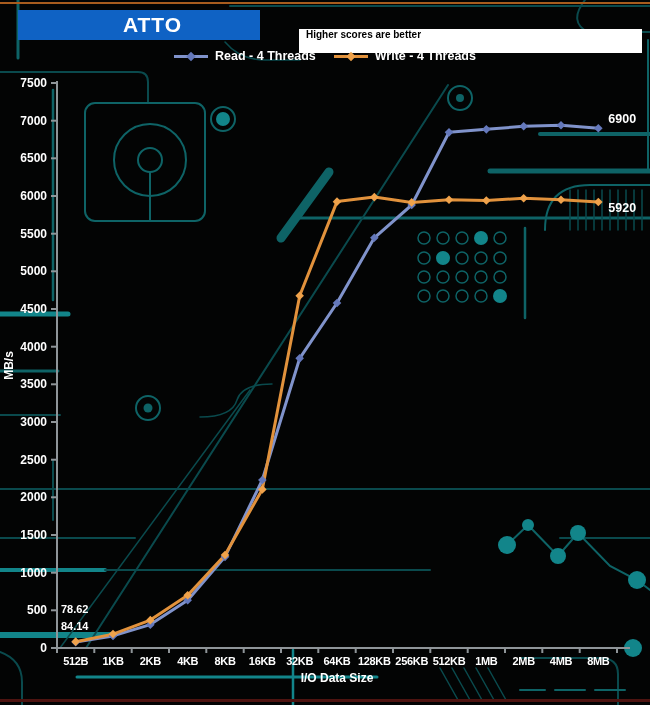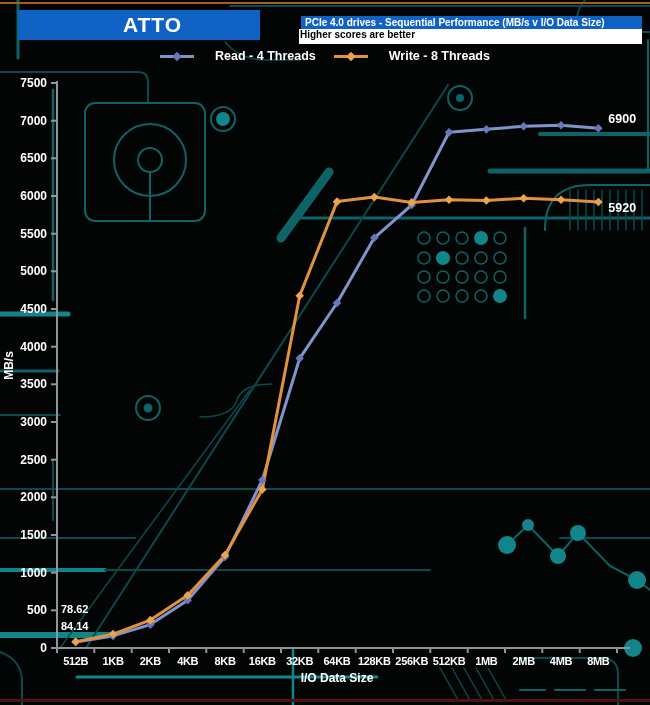--- a/index.html
+++ b/index.html
@@ -19,28 +19,28 @@
     position:absolute;left:18px;top:10px;width:215px;height:30px;
     background:var(--header-blue);color:#fff;font-weight:bold;font-size:21px;
     display:flex;align-items:center;justify-content:center;letter-spacing:1px;padding-left:27px;
   }
   .title-bar{
     position:absolute;left:301px;top:16px;width:341px;height:13px;box-sizing:border-box;
     background:var(--header-blue);color:#fff;font-weight:bold;font-size:10px;
     line-height:13px;padding-left:4px;white-space:nowrap;overflow:hidden;
   }
   .subtitle-bar{
-    position:absolute;left:299px;top:29px;width:343px;height:15px;box-sizing:border-box;
-    background:#fff;color:#000;font-weight:bold;font-size:10px;line-height:12px;padding-left:1px;
+    position:absolute;left:299px;top:29px;width:343px;height:24px;box-sizing:border-box;
+    background:#fff;color:#000;font-weight:bold;font-size:10px;line-height:12px;padding-left:7px;
   }
   .legend{
     position:absolute;left:0;top:48px;width:650px;height:16px;
     display:flex;justify-content:center;align-items:center;gap:18px;
   }
-  .legend-item{display:flex;align-items:center;gap:21px;cursor:default;}
+  .legend-item{display:flex;align-items:center;gap:7px;cursor:default;}
   .legend-label{color:#fff;font-weight:bold;font-size:12.5px;}
   .legend-marker svg{display:block;}
   .plot{position:absolute;left:0;top:0;}
   .plot text{font-family:"Liberation Sans",sans-serif;font-weight:bold;fill:#fff;}
   .plot .ylab{font-size:12px;text-anchor:end;}
   .plot .xlab{font-size:11px;text-anchor:middle;letter-spacing:-0.3px;}
   .plot .atitle{font-size:12px;text-anchor:middle;}
   .plot .plabel{font-size:11px;text-anchor:middle;}
   .plot .elabel{font-size:12.5px;text-anchor:start;}
   .plot .axis{stroke:#8f9599;stroke-width:2;}
@@ -124,41 +124,40 @@
       <path class="s1" stroke-width="2" d="M53 460 V520"></path>
     </g>
   </svg>
 
   <div class="top-border"></div>
   <div class="bottom-border"></div>
 
   <div class="atto-box">
     <span>ATTO</span>
   </div>
-  <div class="title-bar">PCIe 4.0 drives - Sequential Performance (MB/s v I/O Data Size)</div>
   <div class="subtitle-bar">Higher scores are better</div>
 
   <div class="legend">
     <div class="legend-item">
       <span class="legend-marker">
         <svg width="34" height="11" viewBox="0 0 34 11">
           <line id="lm-line-0" x1="0" y1="5.5" x2="34" y2="5.5" stroke-width="3" stroke="#8093cb"></line>
           <path id="lm-diamond-0" d="M17 0.8 L21.7 5.5 L17 10.2 L12.3 5.5 Z" fill="#6478bb"></path>
         </svg>
       </span>
       <span class="legend-label">Read - 4 Threads</span>
     </div>
     <div class="legend-item">
       <span class="legend-marker">
         <svg width="34" height="11" viewBox="0 0 34 11">
           <line id="lm-line-1" x1="0" y1="5.5" x2="34" y2="5.5" stroke-width="3" stroke="#e2923c"></line>
           <path id="lm-diamond-1" d="M17 0.8 L21.7 5.5 L17 10.2 L12.3 5.5 Z" fill="#efa24b"></path>
         </svg>
       </span>
-      <span class="legend-label">Write - 8 Threads</span>
+      <span class="legend-label">Write - 4 Threads</span>
     </div>
   </div>
 
   <svg id="plot" class="plot" width="650" height="705" viewBox="0 0 650 705">
       <line x1="57" y1="81" x2="57" y2="648" class="axis"></line>
       <line x1="56" y1="648" x2="630" y2="648" class="axis"></line>
       <line x1="51" y1="648.0" x2="57" y2="648.0" class="axis"></line>
       <text x="47" y="652.0" class="ylab">0</text>
       <line x1="51" y1="610.3" x2="57" y2="610.3" class="axis"></line>
       <text x="47" y="614.3" class="ylab">500</text>

